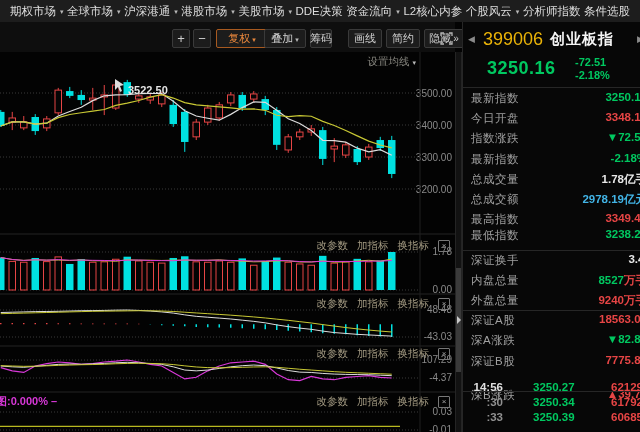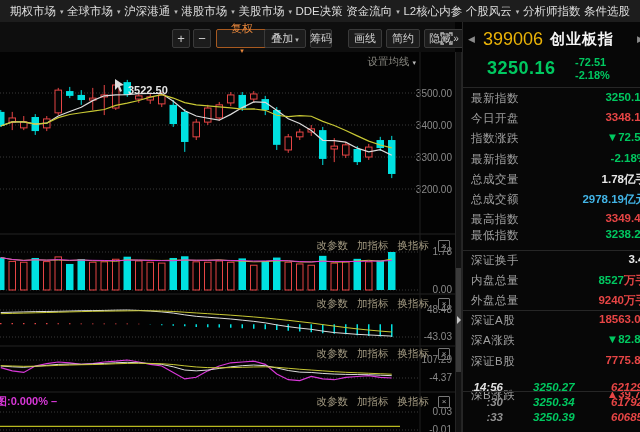--- a/index.html
+++ b/index.html
@@ -37,21 +37,21 @@
   #qheader .navarrow{color:#8a8a8a;font-size:9px;}
   #qcode{color:#eab308;font-size:18px;margin-left:8px;}
   #qname{color:#f5f5f5;font-size:15px;font-weight:bold;margin-left:7px;letter-spacing:1px;}
   #qnext{position:absolute;right:-3px;top:10px;}
   #qprice{position:absolute;left:24px;top:36px;font-size:18px;font-weight:bold;letter-spacing:.5px;}
   #qchg{position:absolute;left:112px;top:34px;font-size:11px;font-weight:bold;line-height:13px;}
   .qrow{position:absolute;left:0;width:100%;height:20px;}
   .qlabel{position:absolute;left:8px;top:3px;font-size:11.5px;color:#a0a0a0;letter-spacing:.5px;}
   .qval{position:absolute;right:-6px;top:3px;font-size:11.5px;font-weight:bold;white-space:nowrap;}
   .qdiv{position:absolute;left:0;width:100%;height:1px;background:#262626;}
-  .tickrow{position:absolute;left:0;width:100%;height:15px;font-size:11.5px;font-weight:bold;font-style:italic;}
+  .tickrow{position:absolute;left:0;width:100%;height:15px;font-size:11.5px;font-weight:bold;}
   .ticktime{position:absolute;left:6px;top:1px;width:34px;text-align:right;}
   .tickprice{position:absolute;left:70px;top:1px;}
   .tickvol{position:absolute;right:-2px;top:1px;}
 </style>
 </head>
 <body>
 
 <div id="app">
   <div class="wtab" style="left:232px;width:96px;"></div>
   <div class="wtab" style="left:496px;width:92px;"></div>
@@ -95,21 +95,21 @@
         <span>分析师指数</span>
       </span>
       <span class="mitem">
         <span>条件选股</span>
       </span>
     </div>
 
   <div id="toolbar">
       <div class="tbtn sq" style="left: 172px;">+</div>
       <div class="tbtn sq" style="left: 193px;">−</div>
-      <div class="tbtn active" style="left: 216px; width: 52px; flex-direction: column;">
+      <div class="tbtn active" style="left: 216px; width: 52px;">
         <span>复权</span>
         <span class="caret" style="color: rgb(232, 135, 60);">▾</span>
       </div>
       <div class="tbtn" style="left: 264px; width: 42px;">
         <span>叠加</span>
         <span class="caret">▾</span>
       </div>
       <div class="tbtn" style="left: 310px; width: 22px;">
         <span>筹码</span>
       </div>

